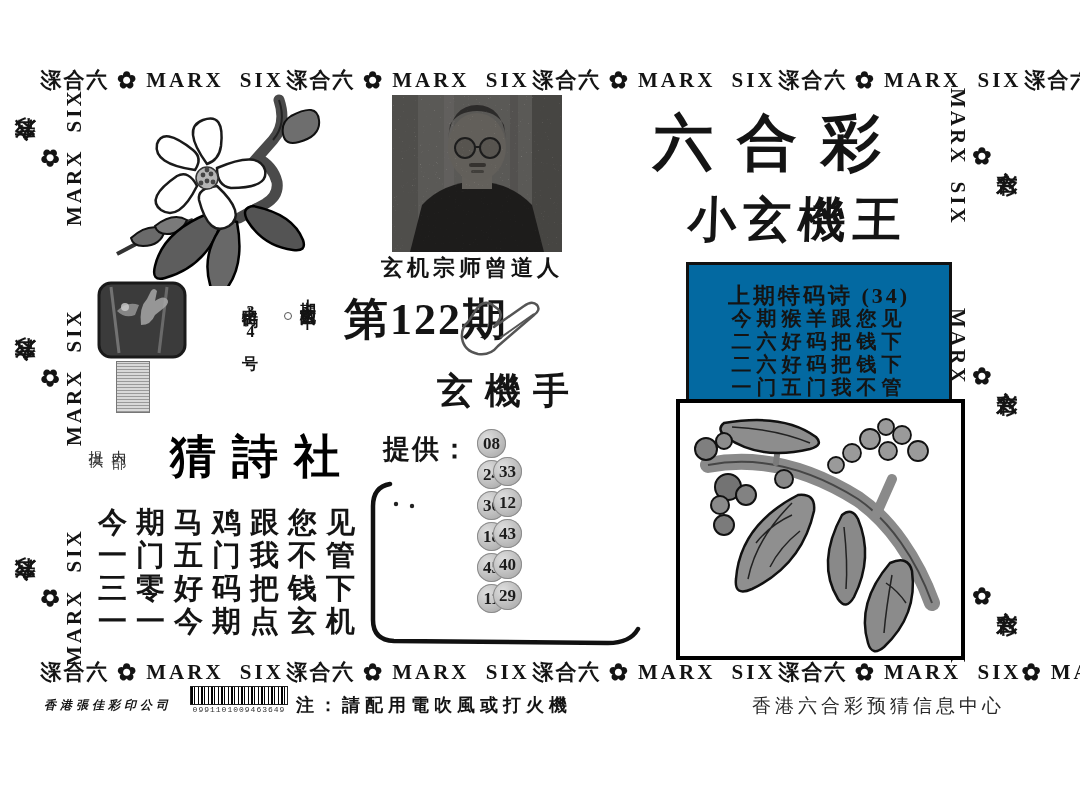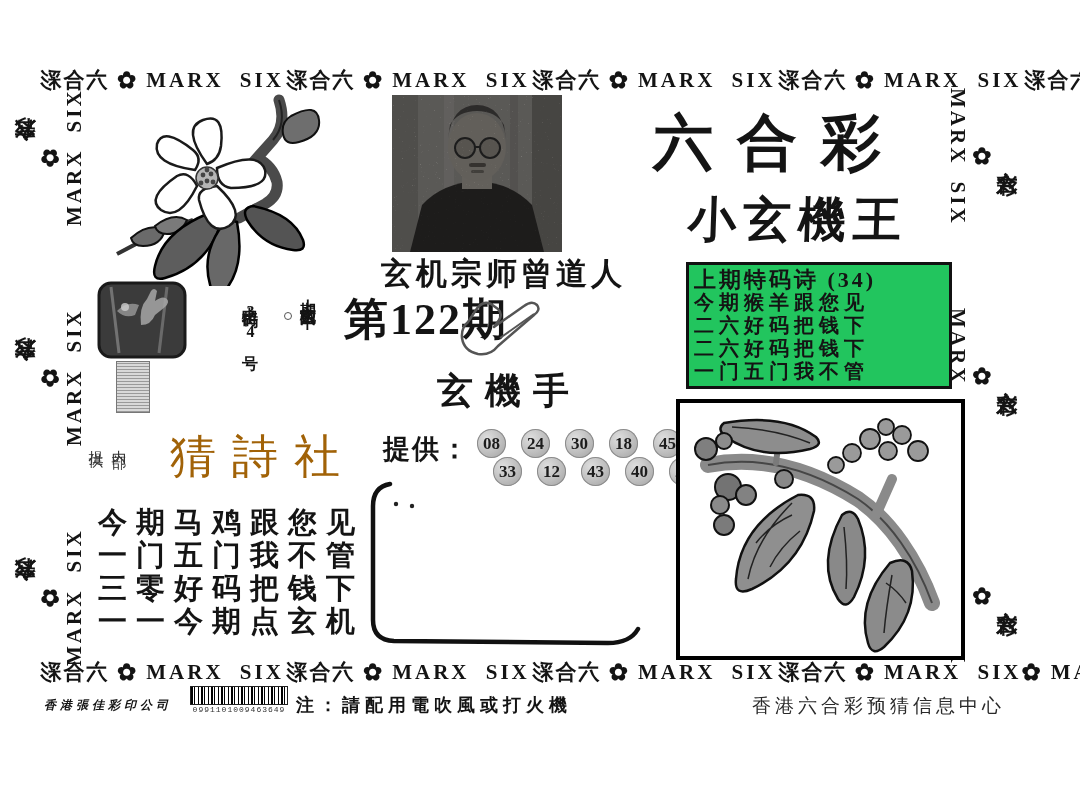--- a/index.html
+++ b/index.html
@@ -31,38 +31,38 @@
   }
   .border-v .seg .flower{margin:6px 0;}
   .border-v.flipped{transform:rotate(180deg);}
 
   
   .main-title{font-size:60px;font-weight:bold;letter-spacing:24px;line-height:1;}
   .sub-title{font-size:48px;font-weight:bold;letter-spacing:7px;line-height:1;transform:skewX(-2deg);}
 
   
   .poem-box{
-    width:250px;border:3px solid #111;padding:3px 5px;text-align:left;background:#22c55e;
+    width:250px;border:3px solid #111;padding:19px 5px;text-align:center;background:#0369a1;
   }
   .poem-box .pb-title{font-size:22px;letter-spacing:3px;font-weight:bold;line-height:23px;}
   .poem-box .pb-line{font-size:20px;font-weight:bold;letter-spacing:5px;line-height:23px;white-space:nowrap;}
 
   
   .vtext{writing-mode:vertical-rl;text-orientation:upright;font-size:16px;letter-spacing:3px;font-weight:bold;}
   .issue-label{font-size:44px;font-weight:bold;letter-spacing:2px;}
   .hand-title{font-size:36px;font-weight:bold;letter-spacing:12px;}
 
   
-  .club-name{font-size:46px;font-weight:normal;letter-spacing:16px;color:#a16207;}
+  .club-name{font-size:46px;font-weight:bold;letter-spacing:16px;color:#000000;}
   .club-note{display:flex;gap:4px;}
   .club-note .col{writing-mode:vertical-rl;text-orientation:upright;font-size:15px;letter-spacing:4px;color:#333;}
 
   
   .provide-label{font-size:27px;font-weight:bold;letter-spacing:2px;}
-  .numrow{display:flex;gap:15px;}
+  .numrow{display:flex;gap:2px;flex-direction:column;}
   .num{
     width:29px;height:29px;border-radius:50%;
     background:radial-gradient(circle at 35% 32%,#dedede 0%,#bdbdbd 55%,#9f9f9f 100%);
     box-shadow:inset 0 0 0 1px #8b8b8b;
     display:flex;align-items:center;justify-content:center;
     font-size:17px;font-weight:bold;color:#1c1c1c;
   }
 
   
   .cur-poem .line{font-size:29px;font-weight:bold;letter-spacing:9px;line-height:33px;white-space:nowrap;}
@@ -81,21 +81,21 @@
   .printer{font-size:12px;font-style:italic;font-weight:bold;letter-spacing:4px;}
   .barcode{
     width:96px;height:17px;
     background:repeating-linear-gradient(90deg,#000 0 2px,#fff 2px 3px,#000 3px 4px,#fff 4px 7px,#000 7px 8px,#fff 8px 10px);
     border:1px solid #222;
   }
   .barcode-num{font-size:8px;letter-spacing:1px;font-family:"Liberation Mono","DejaVu Sans Mono",monospace;color:#333;}
   .foot-note{font-size:18px;font-weight:bold;letter-spacing:5px;}
   .foot-center{font-size:19px;font-weight:normal;letter-spacing:4px;color:#2a2a2a;}
 
-  .caption{font-size:31px;font-weight:bold;letter-spacing:4px;}
+  .caption{font-size:22px;font-weight:bold;letter-spacing:4px;}
 </style>
 </head>
 <body>
 
 <div class="page">
 
   <div class="border-h" style="top:62px;">
     <div class="seg">
       <span class="cn-mir">六合彩</span>
       <span class="flower">✿</span>

